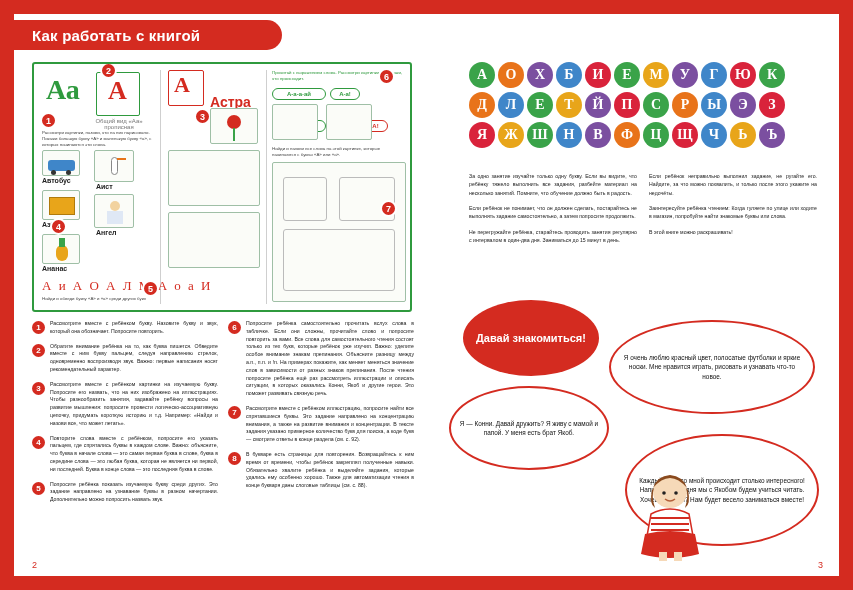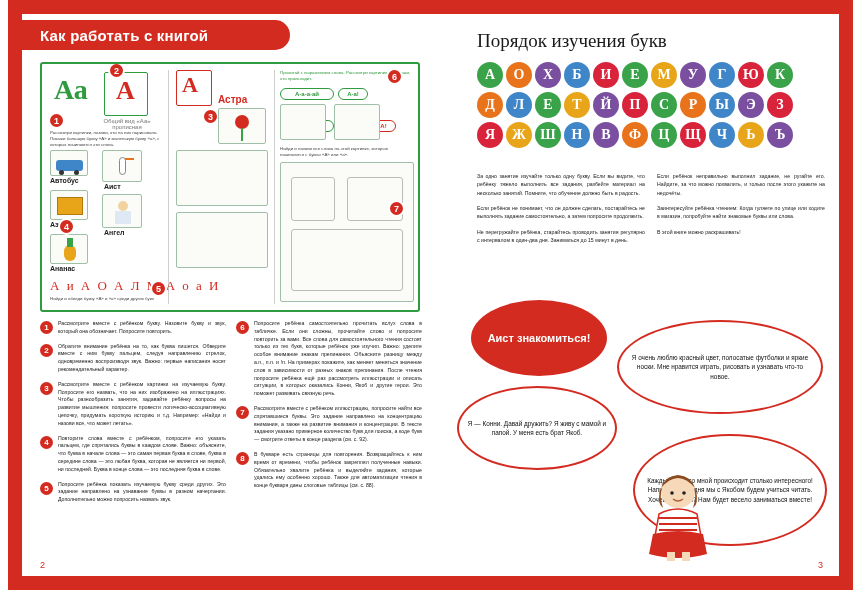--- a/index.html
+++ b/index.html
@@ -7,21 +7,20 @@
   body {
     width: 853px; height: 590px;
     font-family: "Liberation Sans", sans-serif;
     background: #ffffff;
     overflow: hidden;
     position: relative;
   }
   .page {
     position: absolute; inset: 0;
     display: flex;
-    margin-left: 8px;
   }
   
   .band-top, .band-bottom {
     position: absolute; left: 0; right: 0; height: 14px; background: #d42b20;
   }
   .band-top { top: 0; }
   .band-bottom { bottom: 0; }
   .band-left, .band-right {
     position: absolute; top: 0; bottom: 0; width: 14px; background: #d42b20;
   }
@@ -225,21 +224,21 @@
       <div class="mini-cap" style="left:62px; top:165px; color:#222;">Ангел</div>
 
       <div class="red-circ" style="left:16px; top:154px;">4</div>
 
       <div class="letterrow" style="left:8px; top:214px; color:#d42b20;">А и А О А Л М А о а И</div>
       <div class="tinytext" style="left:8px; top:232px; width:110px;">Найди и обведи букву «А» и «а» среди других букв</div>
       <div class="red-circ" style="left:108px; top:216px;">5</div>
 
       <div class="big-A" style="position:absolute; left:140px; top:8px; font-size:22px; color:#d42b20;">А</div>
       <div class="sq" style="left:134px; top:6px; width:36px; height:36px; border-color:#d42b20;"></div>
-      <div class="mini-cap" style="left:176px; top:30px; font-size:10px;">Астра</div>
+      <div class="mini-cap" style="left:176px; top:30px; font-size:14px;">Астра</div>
       <div class="red-circ" style="left:160px; top:44px;">3</div>
       <div class="pic-box" style="left:176px; top:44px; width:48px; height:36px;">
         <div style="position:absolute; left:16px; top:6px; width:14px; height:14px; background:#d42b20; border-radius:50%;"></div>
         <div style="position:absolute; left:22px; top:19px; width:2px; height:13px; background:#3aa349;"></div>
       </div>
       <div class="pic-box" style="left:134px; top:86px; width:92px; height:56px;"></div>
       <div class="pic-box" style="left:134px; top:148px; width:92px; height:56px;"></div>
 
       <div class="tinytext" style="left:238px; top:6px; width:132px; color:#2f9a3e;">Прочитай с выражением слова. Рассмотри картинки. Расскажи, что происходит.</div>
       <div class="green-pill" style="left:238px; top:24px; width:54px; height:12px;">А-а-а-ай</div>
@@ -299,21 +298,20 @@
         </div>
       </div>
     </div>
 
     <div class="pagenum-left">2</div>
   </div>
 
   <div class="gutter"></div>
 
   <div class="right-page">
-    <div class="rp-title">Порядок изучения букв</div>
 
     <div class="alphabet-grid" id="alphabet-grid">
         <div class="al-cell" style="background: rgb(58, 163, 73);">А</div>
         <div class="al-cell" style="background: rgb(232, 115, 26);">О</div>
         <div class="al-cell" style="background: rgb(123, 79, 160);">Х</div>
         <div class="al-cell" style="background: rgb(63, 134, 201);">Б</div>
         <div class="al-cell" style="background: rgb(217, 35, 59);">И</div>
         <div class="al-cell" style="background: rgb(58, 163, 73);">Е</div>
         <div class="al-cell" style="background: rgb(232, 165, 26);">М</div>
         <div class="al-cell" style="background: rgb(123, 79, 160);">У</div>
@@ -351,21 +349,21 @@
         <p>Не перегружайте ребёнка, старайтесь проводить занятия регулярно с интервалом в один-два дня. Заниматься до 15 минут в день.</p>
       </div>
       <div class="note-col">
         <p>Если ребёнок неправильно выполнил задание, не ругайте его. Найдите, за что можно похвалить, и только после этого укажите на недочёты.</p>
         <p>Заинтересуйте ребёнка чтением: Когда гуляете по улице или ходите в магазин, попробуйте найти знакомые буквы или слова.</p>
         <p>В этой книге можно раскрашивать!</p>
       </div>
     </div>
 
     <div class="bub bub-red" style="left:22px; top:286px; width:136px; height:76px;">
-      <div class="bub-text-lg">Аист знакомиться!</div>
+      <div class="bub-text-lg">Давай знакомиться!</div>
     </div>
 
     <div class="bub bub-white" style="left:168px; top:306px; width:206px; height:94px;">
       <div class="bub-text">Я очень люблю красный цвет, полосатые футболки и яркие носки. Мне нравится играть, рисовать и узнавать что-то новое.</div>
     </div>
 
     <div class="bub bub-white" style="left:8px; top:372px; width:160px; height:84px;">
       <div class="bub-text">Я — Конни. Давай дружить? Я живу с мамой и папой. У меня есть брат Якоб.</div>
     </div>
 

